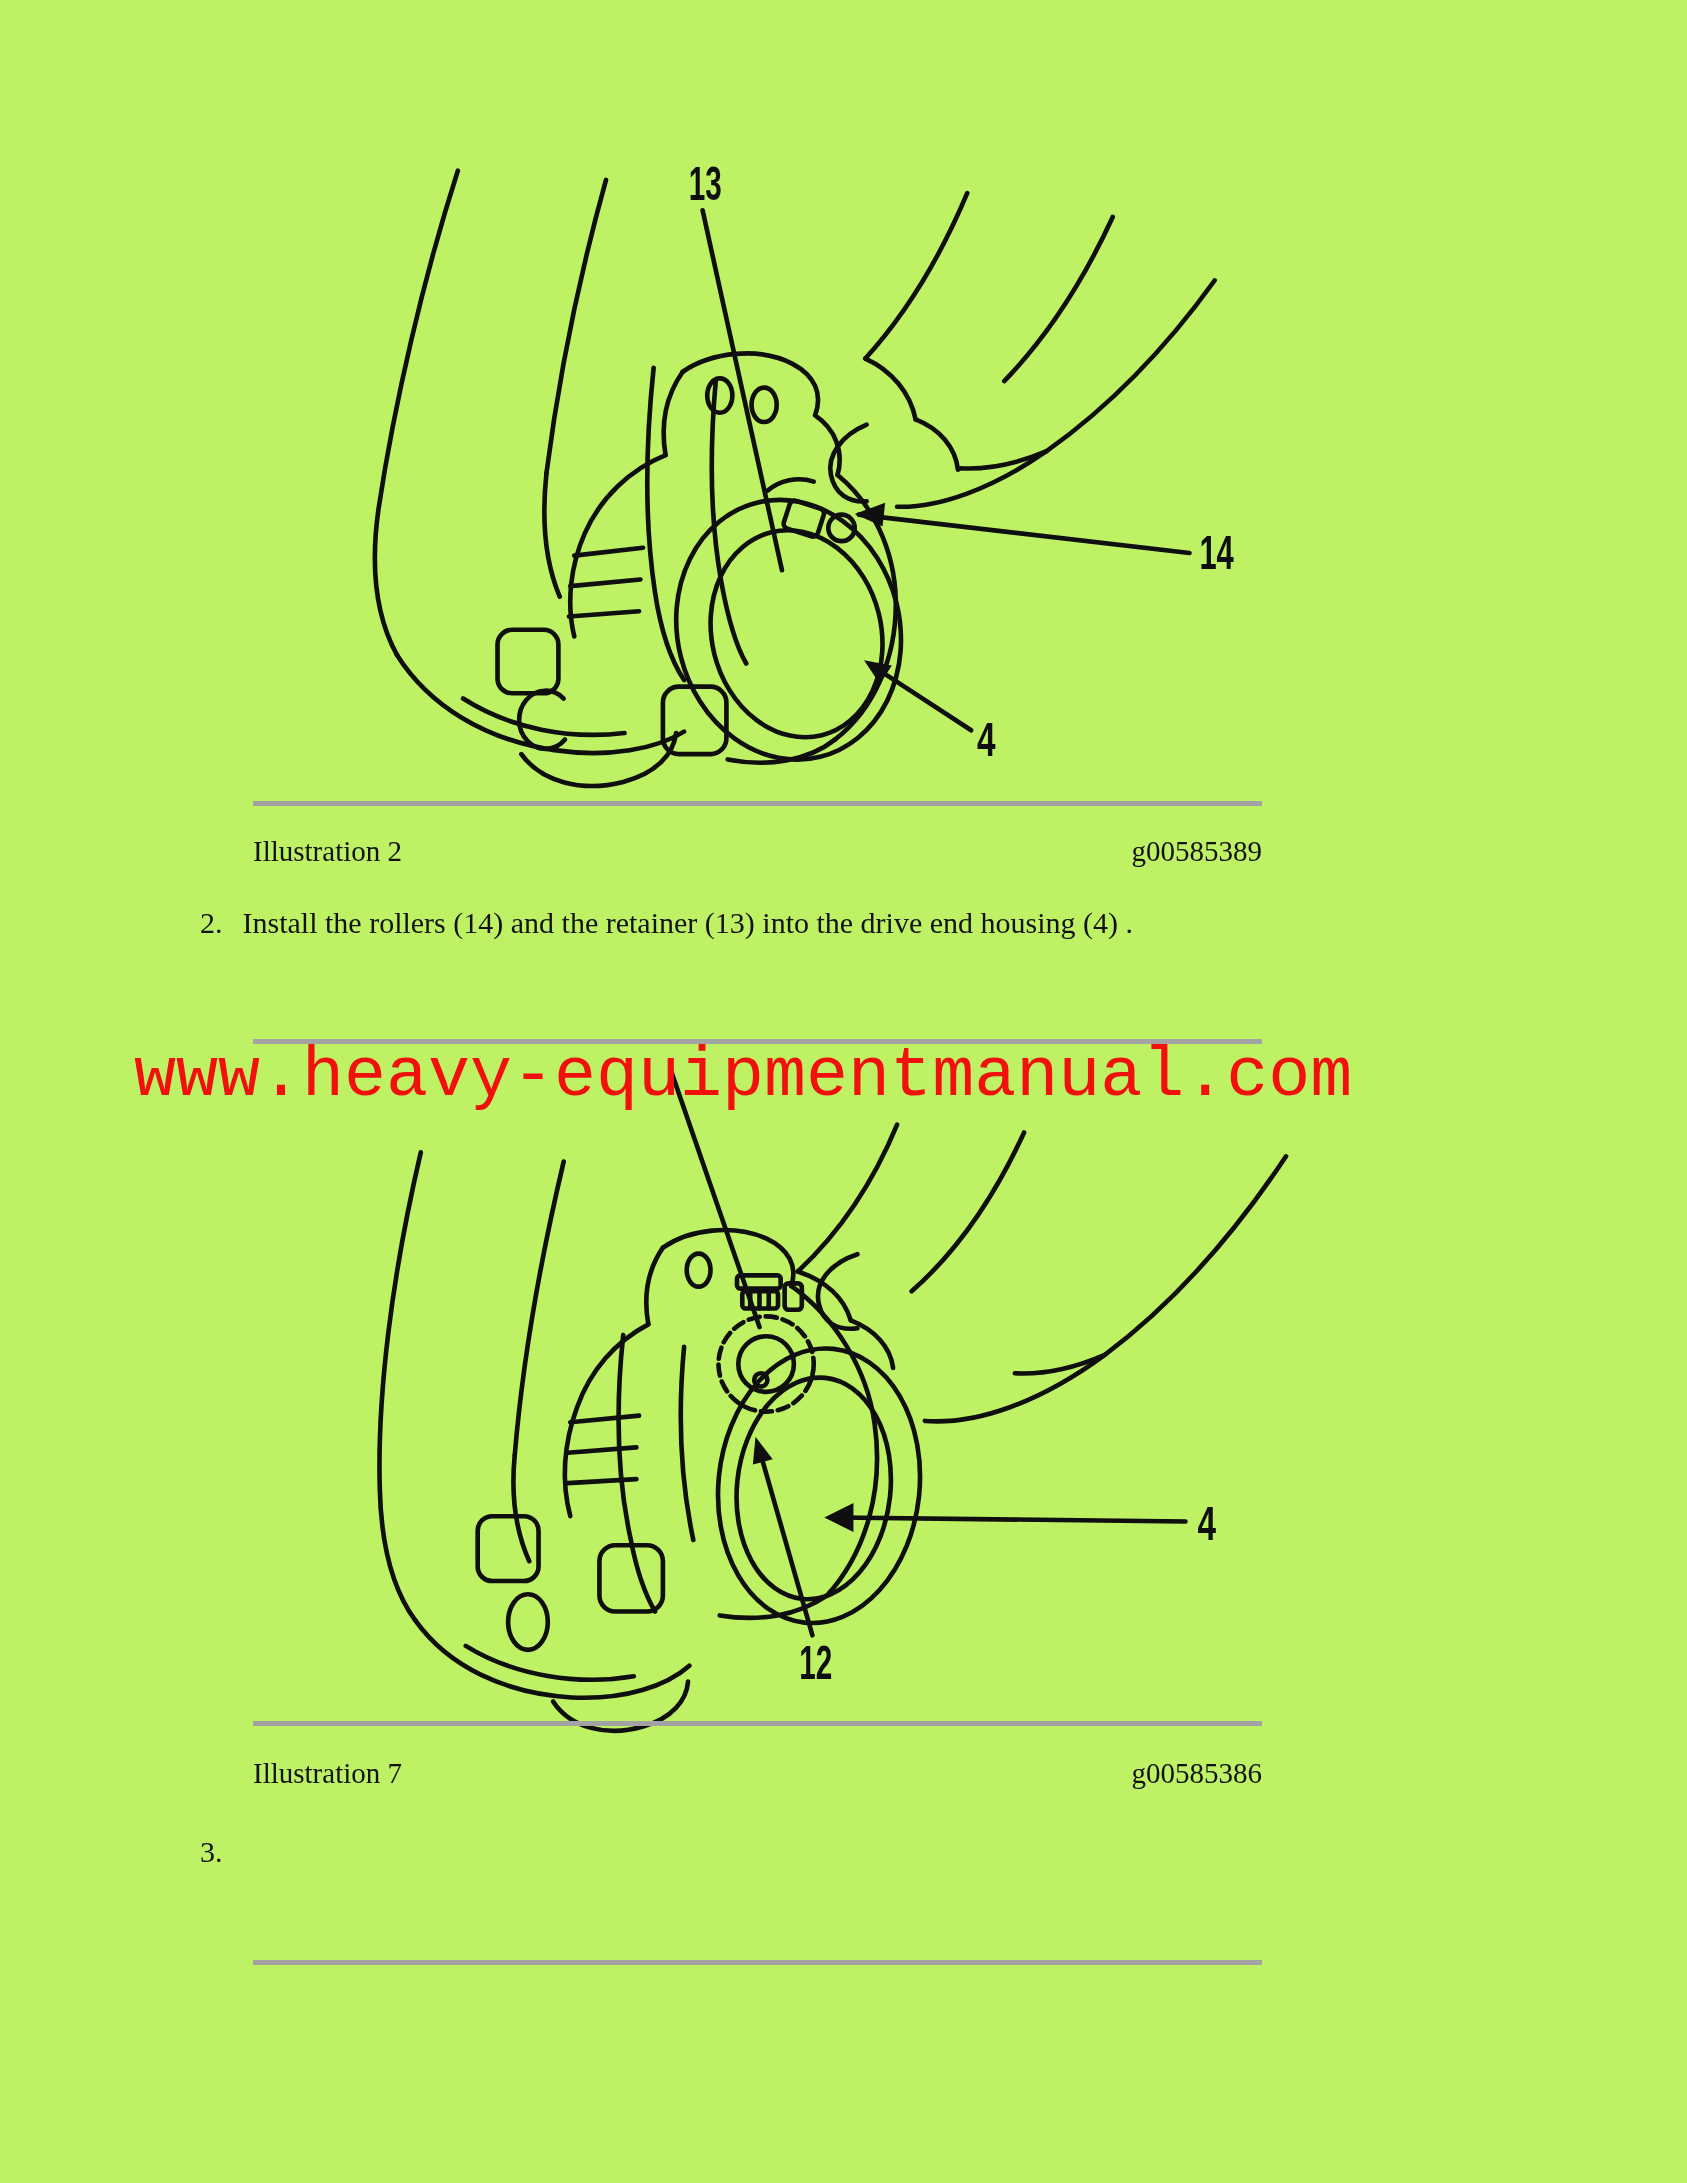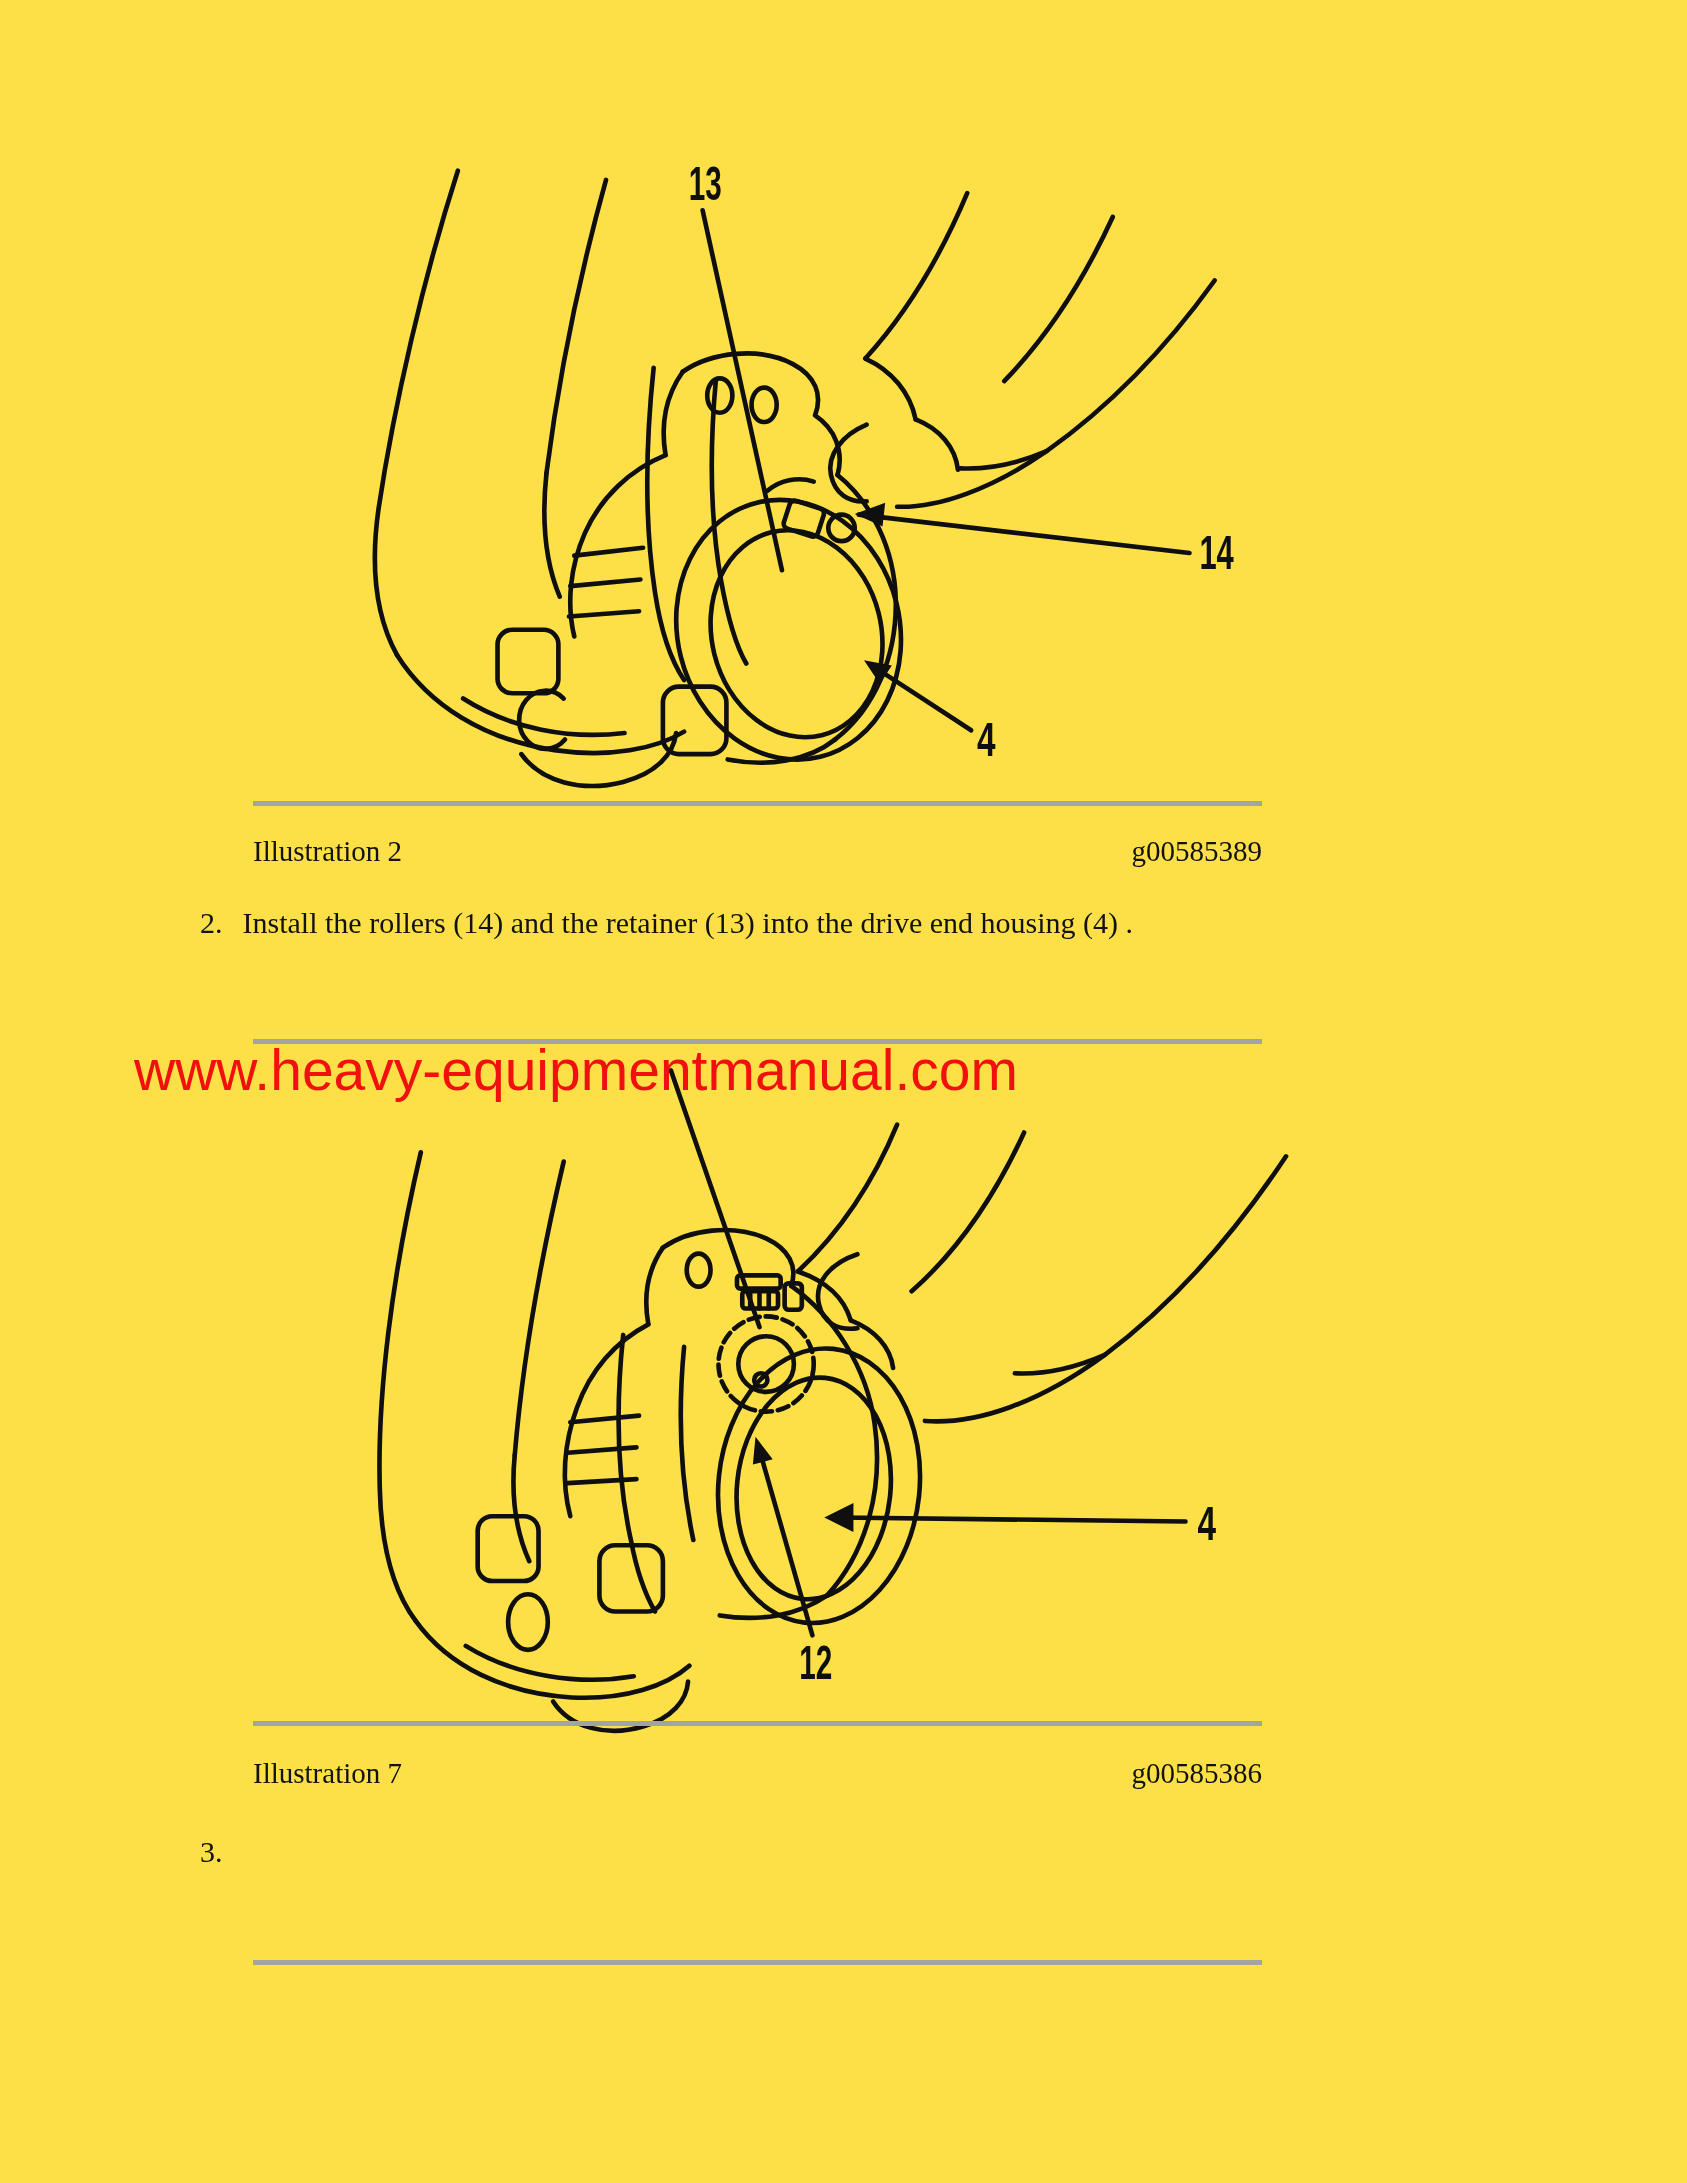--- a/index.html
+++ b/index.html
@@ -1,19 +1,19 @@
 <!DOCTYPE html>
 <html style="--rule: #a3a3a3; --wm: #f2100e;font-size:10.6px"><head>
 <meta charset="utf-8">
 <style>
   html,body{margin:0;padding:0;background:#ffffff;}
   .page{
     position:relative;
     width:1687px;height:2183px;
-    background:#fde047;
+    background:#bef264;
     overflow:hidden;
     font-family:"Liberation Serif", serif;
     color:#121212;
   }
   .art-layer{position:absolute;left:0;top:0;z-index:1;}
   .art-layer path,.art-layer line,.art-layer rect,.art-layer ellipse,.art-layer circle{
     fill:none;stroke:#0f0f0f;stroke-width:7;stroke-linecap:round;stroke-linejoin:round;
   }
   .art-layer .arrowhead{fill:#0f0f0f;stroke:none;}
   .art-layer text{
@@ -31,22 +31,22 @@
     font-size:29px;z-index:2;gap:20px;
   }
   .step{
     position:absolute;left:200px;width:1310px;
     display:flex;align-items:baseline;
     font-size:30px;line-height:1.25;z-index:2;
   }
   .step-number{flex:0 0 auto;margin-right:20px;}
   .watermark{
     position:absolute;left:134px;top:1042px;
-    font-family:Liberation Sans, sans-serif;
-    font-size:57px;line-height:1;white-space:nowrap;
+    font-family:Liberation Mono, monospace;
+    font-size:70px;line-height:1;white-space:nowrap;
     color:var(--wm,#f2100e);z-index:3;
   }
 </style>
 </head>
 <body>
 
 <div class="page">
 
   <svg class="art-layer" width="1687" height="2183" viewBox="0 0 2550 3300">
 

